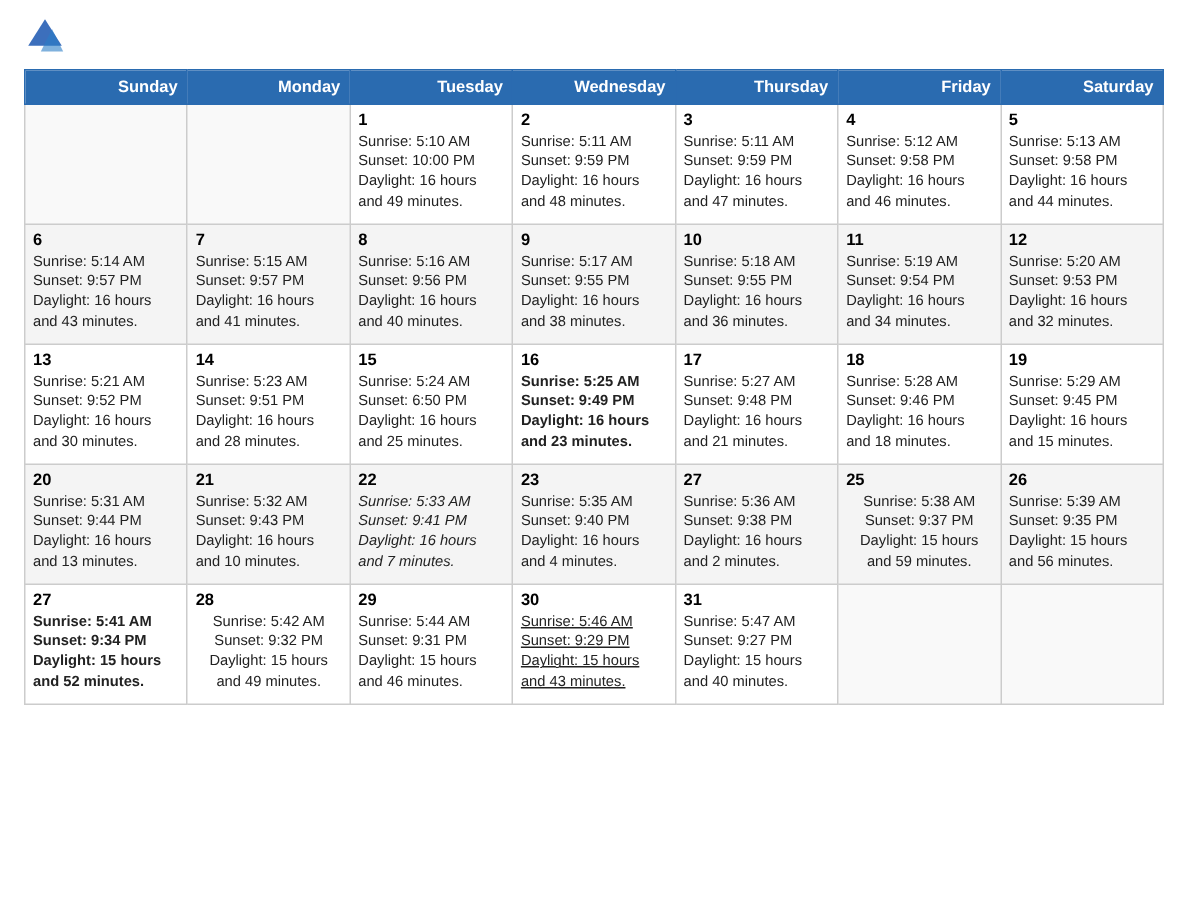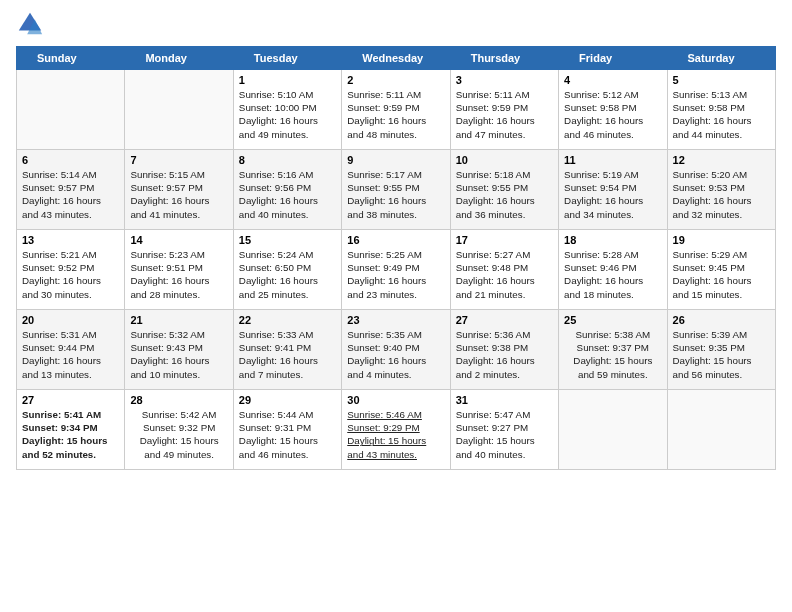--- a/index.html
+++ b/index.html
@@ -53,22 +53,22 @@
       color: #333;
     }
     .calendar {
       width: 100%;
       border-collapse: collapse;
       font-size: 10.5px;
     }
     .calendar th {
       background: #2a6bb0;
       color: #fff;
-      text-align: left;
-      padding: 5px 20px;
+      text-align: right;
+      padding: 5px 6px;
       font-size: 11px;
       font-weight: bold;
       border: 1px solid #2a6bb0;
     }
     .calendar td {
       border: 1px solid #ccc;
       vertical-align: top;
       padding: 4px 5px;
       width: calc(100% / 7);
       height: 80px;
@@ -218,21 +218,21 @@
 Daylight: 16 hours and 28 minutes.</div>
           </td>
           <td>
             <span class="day-num">15</span>
             <div class="day-info" style="white-space: pre-line;">Sunrise: 5:24 AM
 Sunset: 6:50 PM
 Daylight: 16 hours and 25 minutes.</div>
           </td>
           <td>
             <span class="day-num">16</span>
-            <div class="day-info" style="white-space: pre-line;">Sunrise: 5:25 AM
+            <div class="day-info" style="white-space: pre-line; font-weight: bold;">Sunrise: 5:25 AM
 Sunset: 9:49 PM
 Daylight: 16 hours and 23 minutes.</div>
           </td>
           <td>
             <span class="day-num">17</span>
             <div class="day-info" style="white-space: pre-line;">Sunrise: 5:27 AM
 Sunset: 9:48 PM
 Daylight: 16 hours and 21 minutes.</div>
           </td>
           <td>
@@ -256,21 +256,21 @@
 Daylight: 16 hours and 13 minutes.</div>
           </td>
           <td>
             <span class="day-num">21</span>
             <div class="day-info" style="white-space: pre-line;">Sunrise: 5:32 AM
 Sunset: 9:43 PM
 Daylight: 16 hours and 10 minutes.</div>
           </td>
           <td>
             <span class="day-num">22</span>
-            <div class="day-info" style="white-space: pre-line;">Sunrise: 5:33 AM
+            <div class="day-info" style="white-space: pre-line; font-style: italic;">Sunrise: 5:33 AM
 Sunset: 9:41 PM
 Daylight: 16 hours and 7 minutes.</div>
           </td>
           <td>
             <span class="day-num">23</span>
             <div class="day-info" style="white-space: pre-line;">Sunrise: 5:35 AM
 Sunset: 9:40 PM
 Daylight: 16 hours and 4 minutes.</div>
           </td>
           <td>

